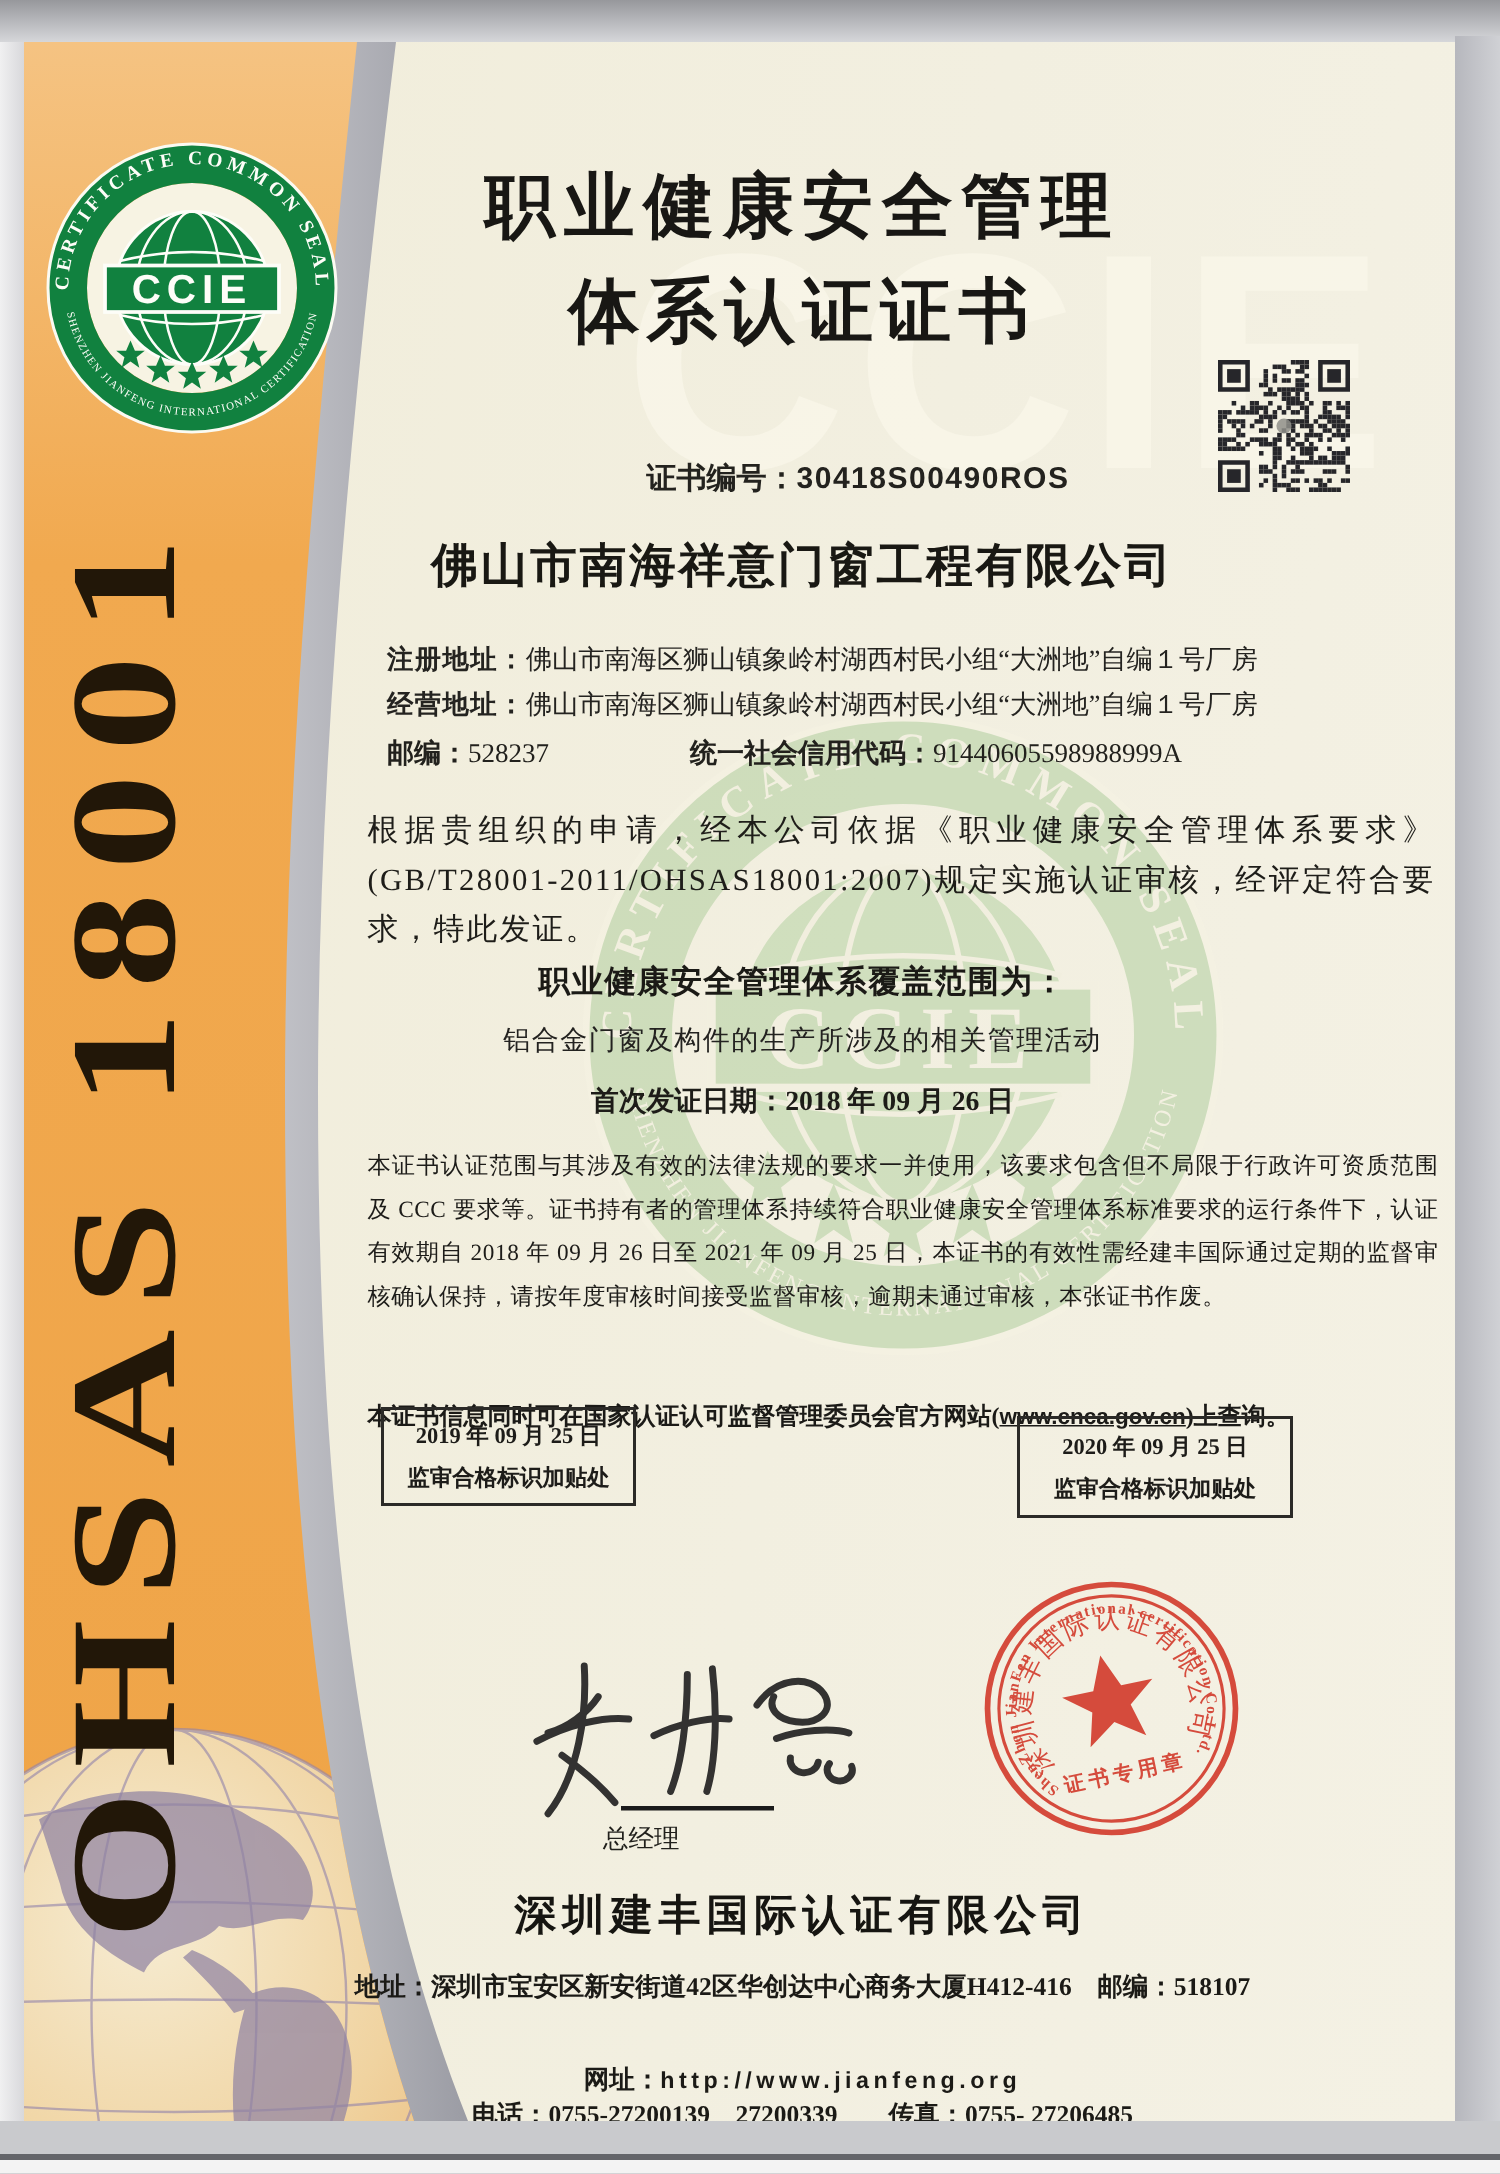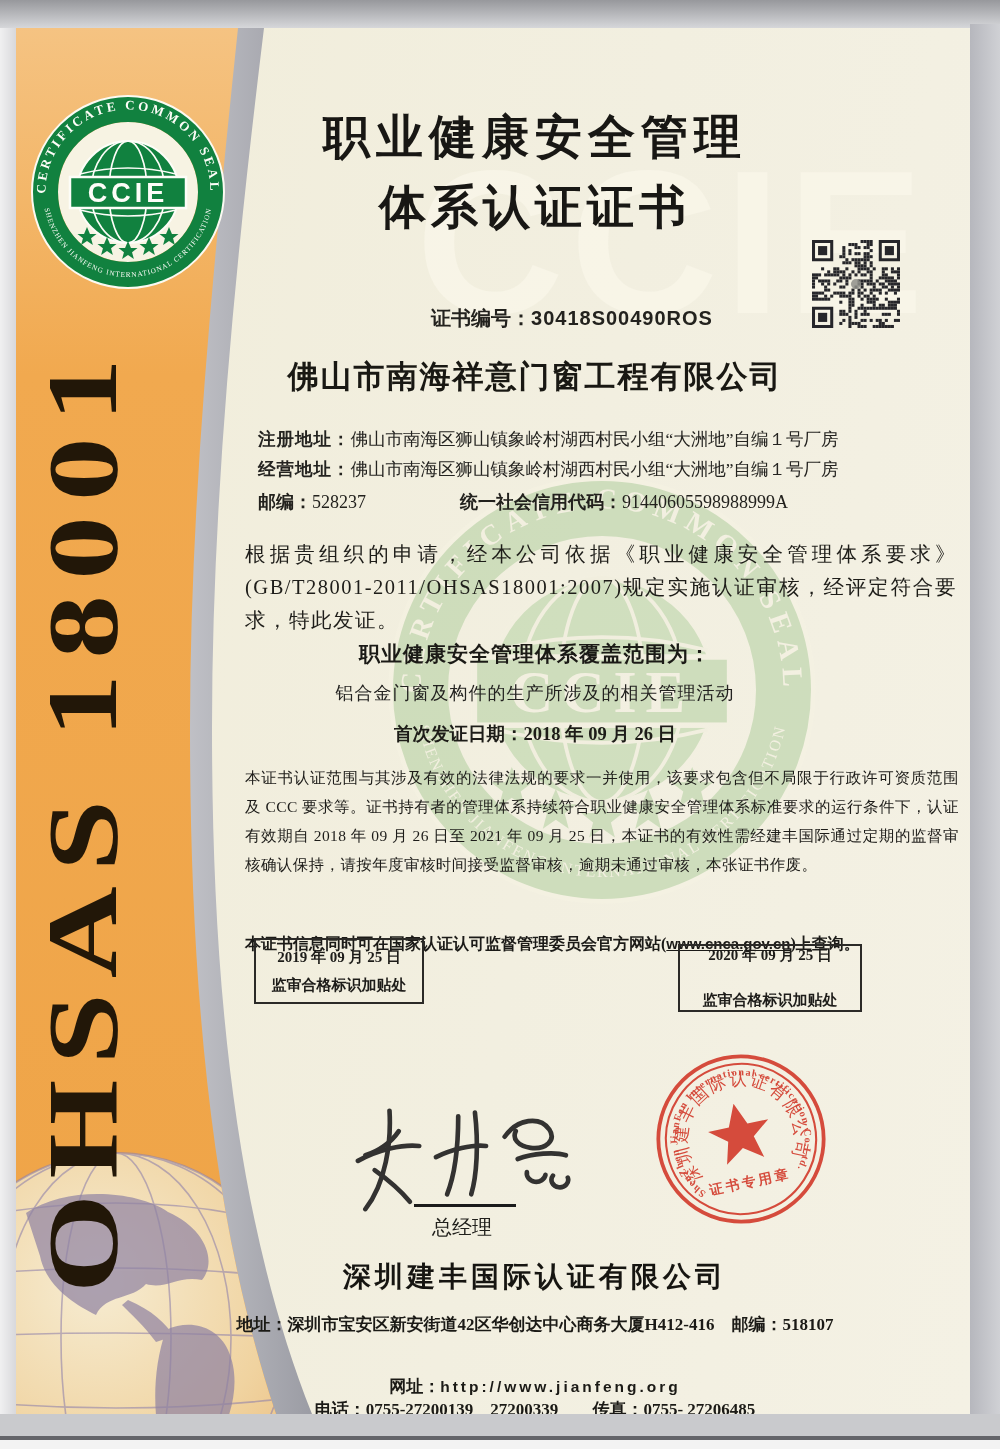--- a/index.html
+++ b/index.html
@@ -42,23 +42,23 @@
   .first{top:693px;font-size:18.5px;font-weight:bold;color:#1d1c18;}
   .terms{top:735px;left:229px;width:714px;font-size:15.5px;line-height:29px;text-align:justify;
     letter-spacing:.4px;color:#1d1c19;}
   .qline{left:229px;font-size:16px;font-weight:bold;color:#1b1a17;}
   .q1{top:858px;}
   .q2{top:888px;margin-top:18px;}
   .qline .url{text-decoration:underline;font-family:"Liberation Sans","DejaVu Sans",sans-serif;font-size:15px;}
   .audit-box{border:2px solid #2b2a27;text-align:center;color:#1d1c19;
     font-size:15px;font-weight:bold;display:flex;flex-direction:column;justify-content:center;gap:9px;}
   .box-l{left:238px;top:910px;width:166px;height:62px;}
-  .box-r{left:662px;top:916px;width:180px;height:64px;justify-content:space-between;}
+  .box-r{left:662px;top:916px;width:180px;height:64px;}
   .sign-line{left:398px;top:1176px;width:102px;height:3px;background:#1b1b1b;}
-  .sign-title{left:386px;top:1186px;width:120px;text-align:center;font-size:20px;color:#21201c;}
+  .sign-title{left:386px;top:1186px;width:120px;font-size:17px;color:#21201c;}
   .issuer-name{top:1230px;font-size:28px;font-weight:bold;letter-spacing:4px;color:#161511;}
   .contact{font-size:17px;font-weight:bold;color:#1b1a16;}
   .c1{top:1285px;}
   .c2{top:1350px;margin-top:20px;}
   .c3{top:1347px;}
   .c3 .latin{font-family:"Liberation Sans","DejaVu Sans",sans-serif;letter-spacing:3px;font-size:15.5px;}
   .wm-seal{left:366px;top:442px;width:440px;height:440px;opacity:.45;}
   .qr{left:796px;top:212px;width:88px;height:88px;}
   .red-seal{left:630px;top:1016px;width:190px;height:190px;opacity:.9;}
   .signature{left:320px;top:1066px;width:250px;height:130px;}

